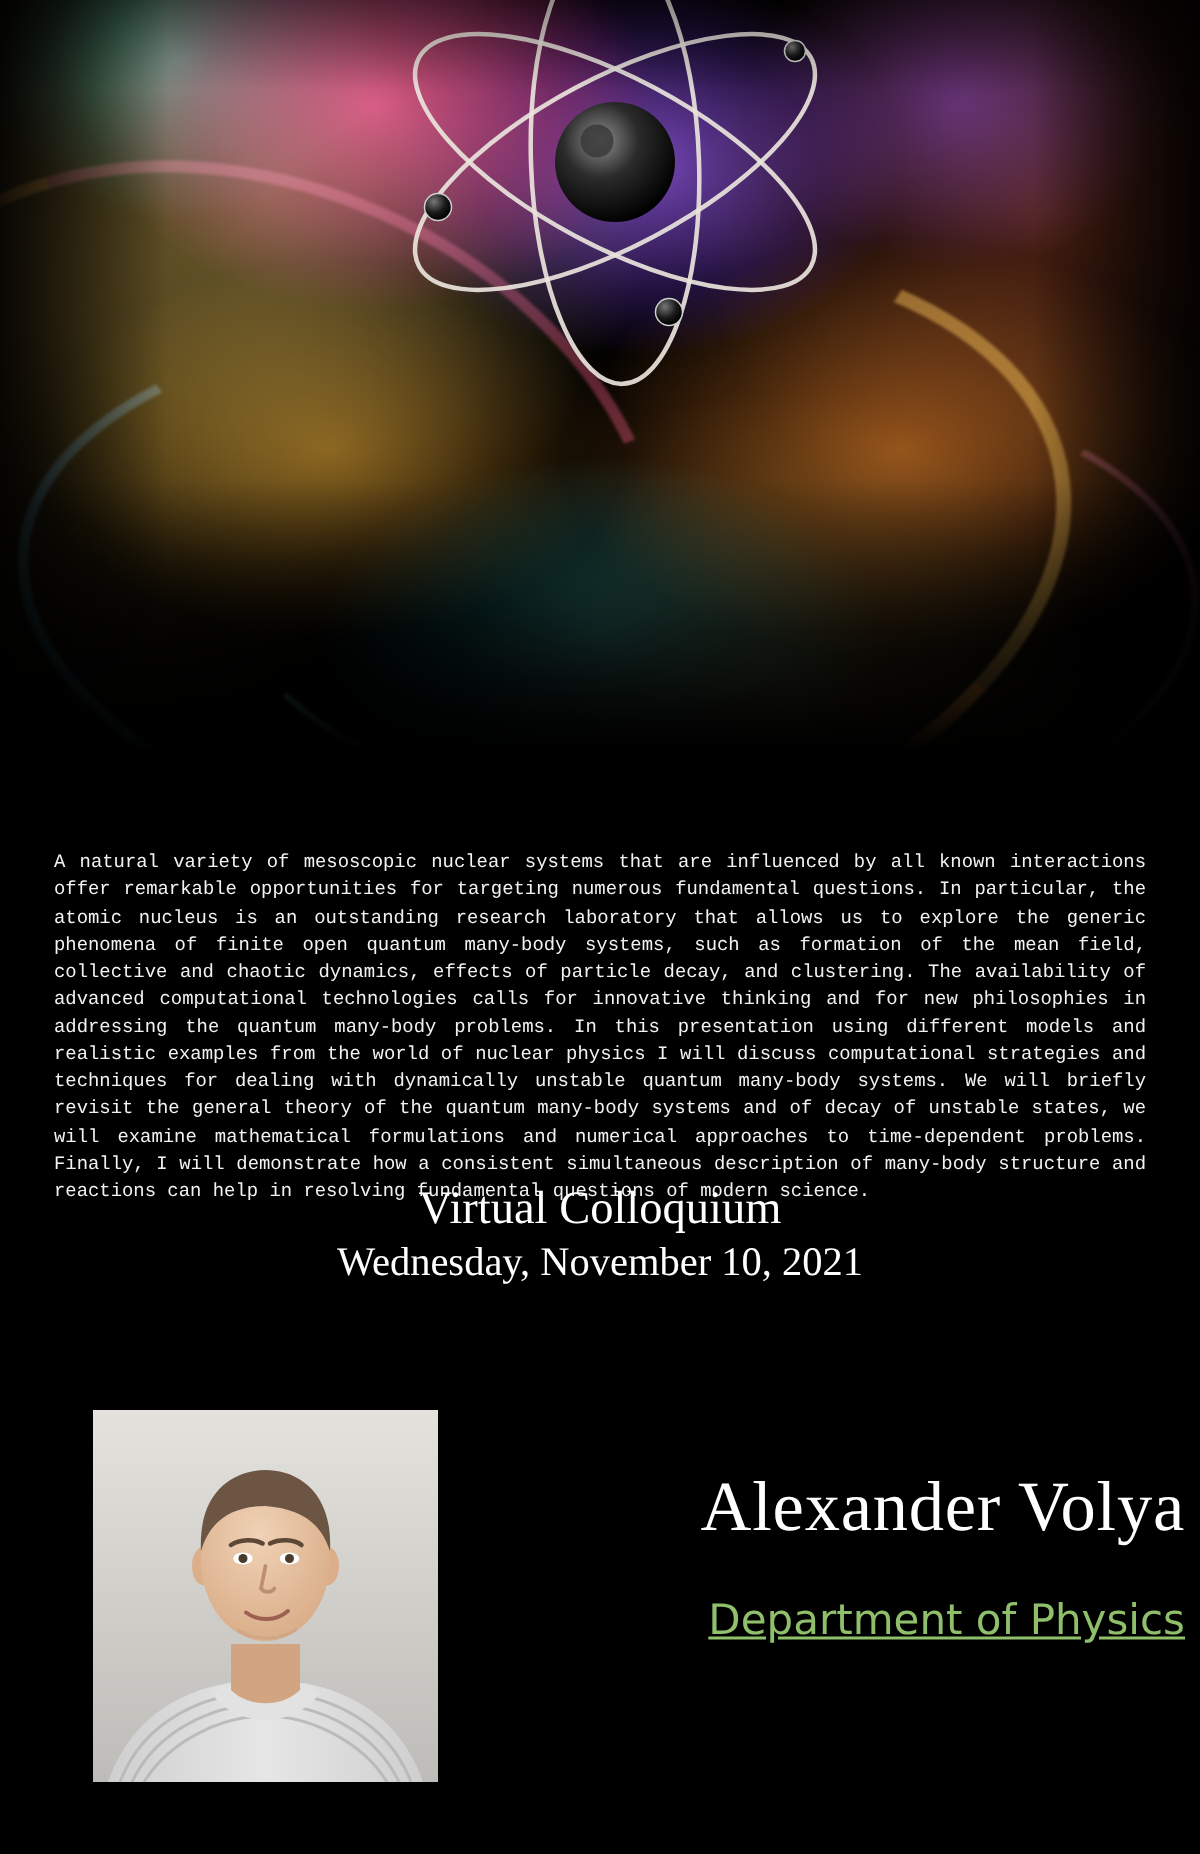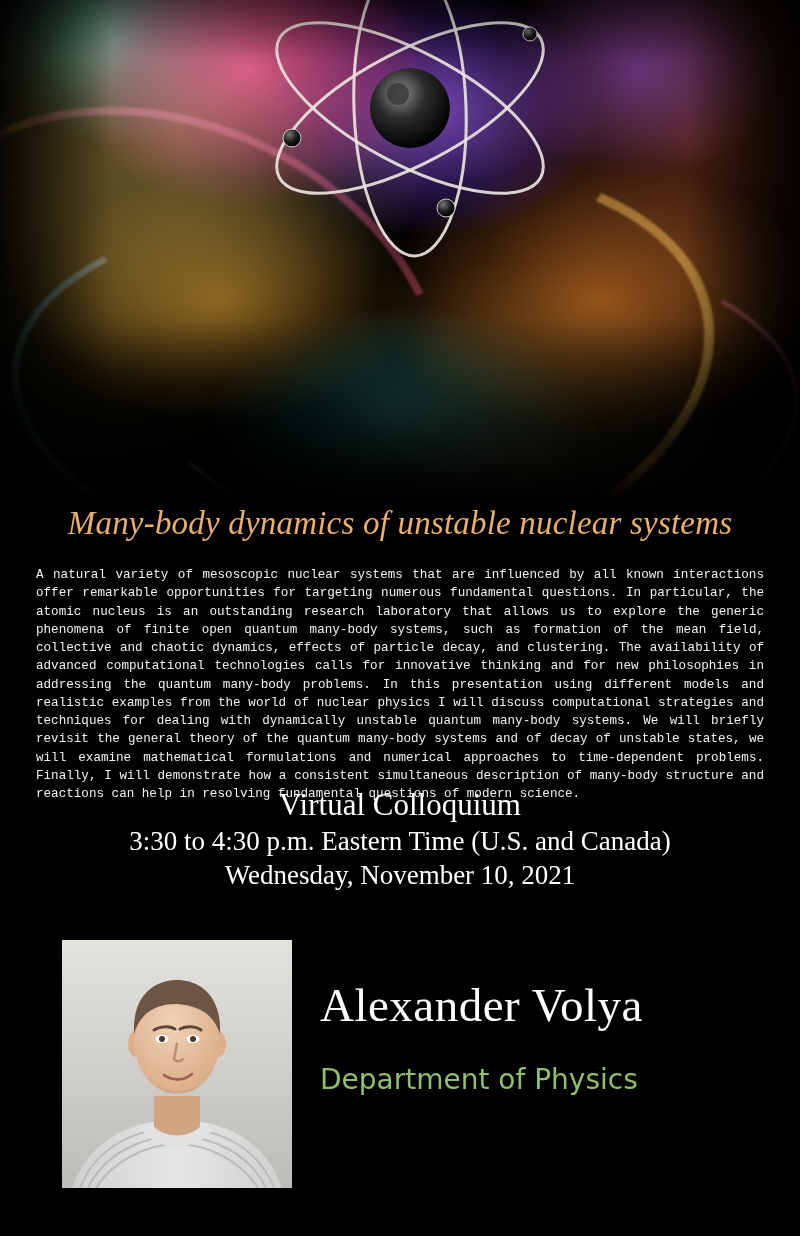--- a/index.html
+++ b/index.html
@@ -156,35 +156,36 @@
     width: 230px; height: 248px;
     overflow: hidden;
     background: #c9c9c4;
   }
   .photo svg { display: block; }
 
   .speaker-name {
     position: absolute;
     left: 320px; top: 978px;
     width: 470px;
-    text-align: left;
+    text-align: right;
     font-family: "Liberation Serif", serif;
     font-size: 47px;
     color: #ffffff;
     letter-spacing: 0.5px;
   }
   .speaker-affil {
     position: absolute;
     left: 320px; top: 1062px;
     width: 470px;
-    text-align: left;
+    text-align: right;
     font-family: "DejaVu Sans", sans-serif;
     font-size: 28px;
     line-height: 1.28;
     color: #8fbf6a;
+    text-decoration: underline;
   }
 </style>
 </head>
 <body>
 
 <div class="poster">
 
   <div class="artwork">
     <div class="art-layer neb1"></div>
     <div class="art-layer neb2"></div>
@@ -218,27 +219,25 @@
         <circle cx="92" cy="148" r="9" fill="url(#elec)" stroke="#cfcfcf" stroke-width="1"></circle>
         <circle cx="246" cy="218" r="9" fill="url(#elec)" stroke="#cfcfcf" stroke-width="1"></circle>
         <circle cx="330" cy="44" r="7" fill="url(#elec)" stroke="#cfcfcf" stroke-width="1"></circle>
       </svg>
     </div>
 
     <div class="art-fade"></div>
     <div class="art-side"></div>
   </div>
 
-  <div class="title">Many-body dynamics of unstable nuclear systems</div>
 
   <div class="abstract">A natural variety of mesoscopic nuclear systems that are influenced by all known interactions offer remarkable opportunities for targeting numerous fundamental questions. In particular, the atomic nucleus is an outstanding research laboratory that allows us to explore the generic phenomena of finite open quantum many-body systems, such as formation of the mean field, collective and chaotic dynamics, effects of particle decay, and clustering. The availability of advanced computational technologies calls for innovative thinking and for new philosophies in addressing the quantum many-body problems. In this presentation using different models and realistic examples from the world of nuclear physics I will discuss computational strategies and techniques for dealing with dynamically unstable quantum many-body systems. We will briefly revisit the general theory of the quantum many-body systems and of decay of unstable states, we will examine mathematical formulations and numerical approaches to time-dependent problems. Finally, I will demonstrate how a consistent simultaneous description of many-body structure and reactions can help in resolving fundamental questions of modern science.</div>
 
   <div class="event">
     <div class="ev-1">Virtual Colloquium</div>
-    <div class="ev-2">3:30 to 4:30 p.m. Eastern Time (U.S. and Canada)</div>
     <div class="ev-3">Wednesday, November 10, 2021</div>
   </div>
 
   <div class="photo">
     <svg width="230" height="248" viewBox="0 0 230 248">
       <defs>
         <linearGradient id="bg" x1="0" y1="0" x2="0" y2="1">
           <stop offset="0%" stop-color="#e4e2dd"></stop>
           <stop offset="100%" stop-color="#bdbcb8"></stop>
         </linearGradient>

